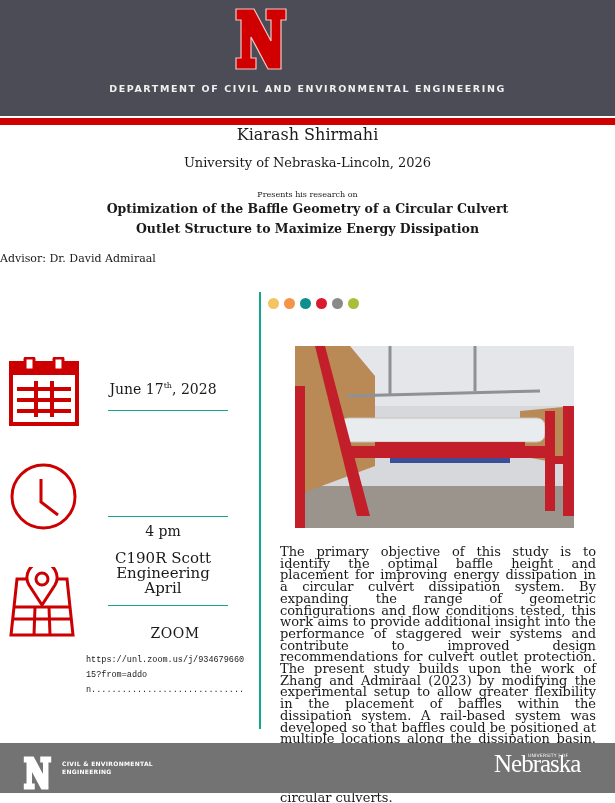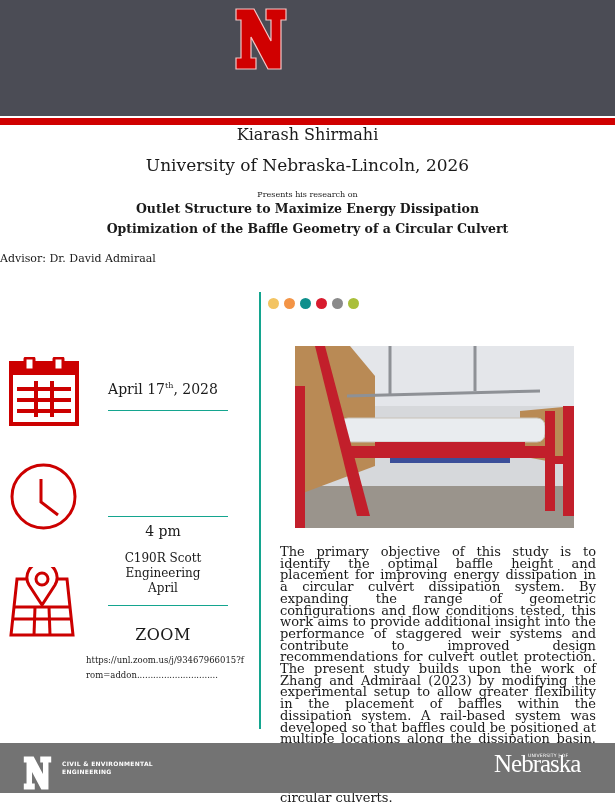--- a/index.html
+++ b/index.html
@@ -6,65 +6,66 @@
   html, body { width: 615px; height: 803px; background: #ffffff; overflow: hidden; }
   body { position: relative; font-family: "DejaVu Serif", "Liberation Serif", serif; color: #1a1a1a; }
 
   .header { position: absolute; left: 0; top: 0; width: 615px; height: 116px; background: #4b4c55; }
   .n-logo { position: absolute; left: 235px; top: 8px; width: 52px; height: 62px; }
   .dept { position: absolute; left: 0; top: 83px; width: 615px; text-align: center; color: #f0f0f0;
           font-family: "DejaVu Sans", sans-serif; font-size: 9.5px; font-weight: bold; letter-spacing: 1.6px; }
   .redbar { position: absolute; left: 0; top: 118px; width: 615px; height: 7px; background: #d00000; }
 
   .name { position: absolute; left: 0; top: 125px; width: 615px; text-align: center; font-size: 16px; font-family: "DejaVu Serif", serif; }
-  .univ { position: absolute; left: 0; top: 155px; width: 615px; text-align: center; font-size: 17px; }
+  .univ { position: absolute; left: 0; top: 155px; width: 615px; text-align: center; font-size: 13px; }
   .presents { position: absolute; left: 0; top: 178px; width: 615px; text-align: center; font-size: 8px; margin-top: 12px; }
   .title { position: absolute; left: 0; top: 199px; width: 615px; text-align: center; font-size: 12.5px; font-weight: bold; line-height: 20px; }
   .advisor { position: absolute; left: 0; top: 252px; width: 615px; text-align: left; font-size: 11px; }
 
   .vline { position: absolute; left: 259px; top: 292px; width: 2px; height: 437px; background: #14a58f; }
   .dots { position: absolute; left: 268px; top: 298px; display: flex; gap: 5px; }
   .dot { width: 11px; height: 11px; border-radius: 50%; }
 
   .icon { position: absolute; }
   .info-text { position: absolute; left: 98px; width: 130px; text-align: center; }
   .uline { position: absolute; left: 108px; width: 120px; height: 1px; background: #14a58f; }
   .d-date { top: 381px; font-size: 14px; }
   .d-date sup { font-size: 8px; }
   .d-time { top: 486px; font-size: 14px; margin-top: 37px; }
-  .d-loc { top: 551px; font-size: 12px; line-height: 15px; }
-  .zoom-title { position: absolute; left: 98px; top: 625px; width: 130px; text-align: center; font-size: 16px; letter-spacing: 0.5px; }
-  .zoom-link { position: absolute; left: 86px; top: 653px; width: 160px; font-size: 8.5px; line-height: 15px; color: #1a1a1a; text-decoration: none; word-break: break-all; }
+  .d-loc { top: 551px; font-size: 15px; line-height: 15px; }
+  .zoom-title { position: absolute; left: 110px; top: 625px; width: 130px; text-align: center; font-size: 14px; letter-spacing: 0.5px; }
+  .zoom-link { position: absolute; left: 86px; top: 653px; width: 160px; font-size: 8.5px; line-height: 15px; color: #1a1a1a; text-decoration: none; word-break: break-all; font-family: Liberation Mono, monospace; }
 
   .photo { position: absolute; left: 295px; top: 346px; width: 279px; height: 182px; overflow: hidden; background: #c7c9cc; }
   .abstract { position: absolute; left: 280px; top: 546px; width: 316px; font-size: 13px; line-height: 11.7px; text-align: justify; }
 
   .footer { position: absolute; left: 0; top: 743px; width: 615px; height: 50px; background: #737373; }
   .f-n { position: absolute; left: 21px; top: 13px; width: 33px; height: 34px; }
   .f-dept { position: absolute; left: 62px; top: 17px; color: #ffffff; font-family: "DejaVu Sans", sans-serif; font-size: 6px; font-weight: bold; line-height: 8px; letter-spacing: 0.3px; }
   .f-neb { position: absolute; left: 494px; top: 7px; color: #ffffff; font-family: "Liberation Serif", serif; font-size: 25px; letter-spacing: -1px; }
   .f-univ { position: absolute; left: 528px; top: 10px; color: #ffffff; font-family: "DejaVu Sans", sans-serif; font-size: 4.5px; letter-spacing: 0.2px; }
   .f-lincoln { position: absolute; left: 560px; top: 35px; color: #ffffff; font-family: "Liberation Serif", serif; font-size: 11px; margin-top: 37px; }
 </style>
 </head>
 <body>
 
 <div class="header">
   <svg class="n-logo" viewBox="0 0 52 62">
     <path d="M1 1 H19 L36 33 V12 H31 V1 H51 V12 H46 V61 H33 L16 29 V50 H21 V61 H1 V50 H6 V12 H1 Z" fill="#d00000" stroke="#f4c6c6" stroke-width="1.2"></path>
   </svg>
+  <div class="dept">DEPARTMENT OF CIVIL AND ENVIRONMENTAL ENGINEERING</div>
 </div>
 <div class="redbar"></div>
 
 <div class="name">Kiarash Shirmahi</div>
 <div class="univ">University of Nebraska-Lincoln, 2026</div>
 <div class="presents">Presents his research on</div>
 <div class="title">
+  <div>Optimization of the Baffle Geometry of a Circular Culvert</div>
   <div>Outlet Structure to Maximize Energy Dissipation</div>
-  <div>Optimization of the Baffle Geometry of a Circular Culvert</div>
 </div>
 <div class="advisor">Advisor: Dr. David Admiraal</div>
 
 <div class="vline"></div>
 <div class="dots">
   <div class="dot" style="background:#f3c462"></div>
   <div class="dot" style="background:#f39446"></div>
   <div class="dot" style="background:#0e8f8c"></div>
   <div class="dot" style="background:#d81b2e"></div>
   <div class="dot" style="background:#8a8a8a"></div>
@@ -77,21 +78,21 @@
   <rect x="16" y="1" width="9" height="12" rx="1" fill="#fff" stroke="#cc0000" stroke-width="3"></rect>
   <rect x="45" y="1" width="9" height="12" rx="1" fill="#fff" stroke="#cc0000" stroke-width="3"></rect>
   <g stroke="#cc0000" stroke-width="4">
     <line x1="8" y1="32" x2="62" y2="32"></line>
       <line x1="8" y1="43" x2="62" y2="43"></line>
       <line x1="8" y1="54" x2="62" y2="54"></line>
     <line x1="27" y1="24" x2="27" y2="60"></line>
       <line x1="43" y1="24" x2="43" y2="60"></line>
   </g>
 </svg>
-<div class="info-text d-date"><span>April 17</span><sup>th</sup><span>, 2028</span></div>
+<div class="info-text d-date"><span>June 17</span><sup>th</sup><span>, 2028</span></div>
 <div class="uline" style="top:410px"></div>
 
 <svg class="icon" style="left:9px;top:462px;width:69px;height:69px" viewBox="0 0 69 69">
   <circle cx="34.5" cy="34.5" r="31.5" fill="none" stroke="#cc0000" stroke-width="3"></circle>
   <polyline points="32,17 32,40 49,53" fill="none" stroke="#cc0000" stroke-width="3"></polyline>
 </svg>
 <div class="info-text d-time">4 pm</div>
 <div class="uline" style="top:516px"></div>
 
 <svg class="icon" style="left:9px;top:567px;width:66px;height:70px" viewBox="0 0 66 70">

